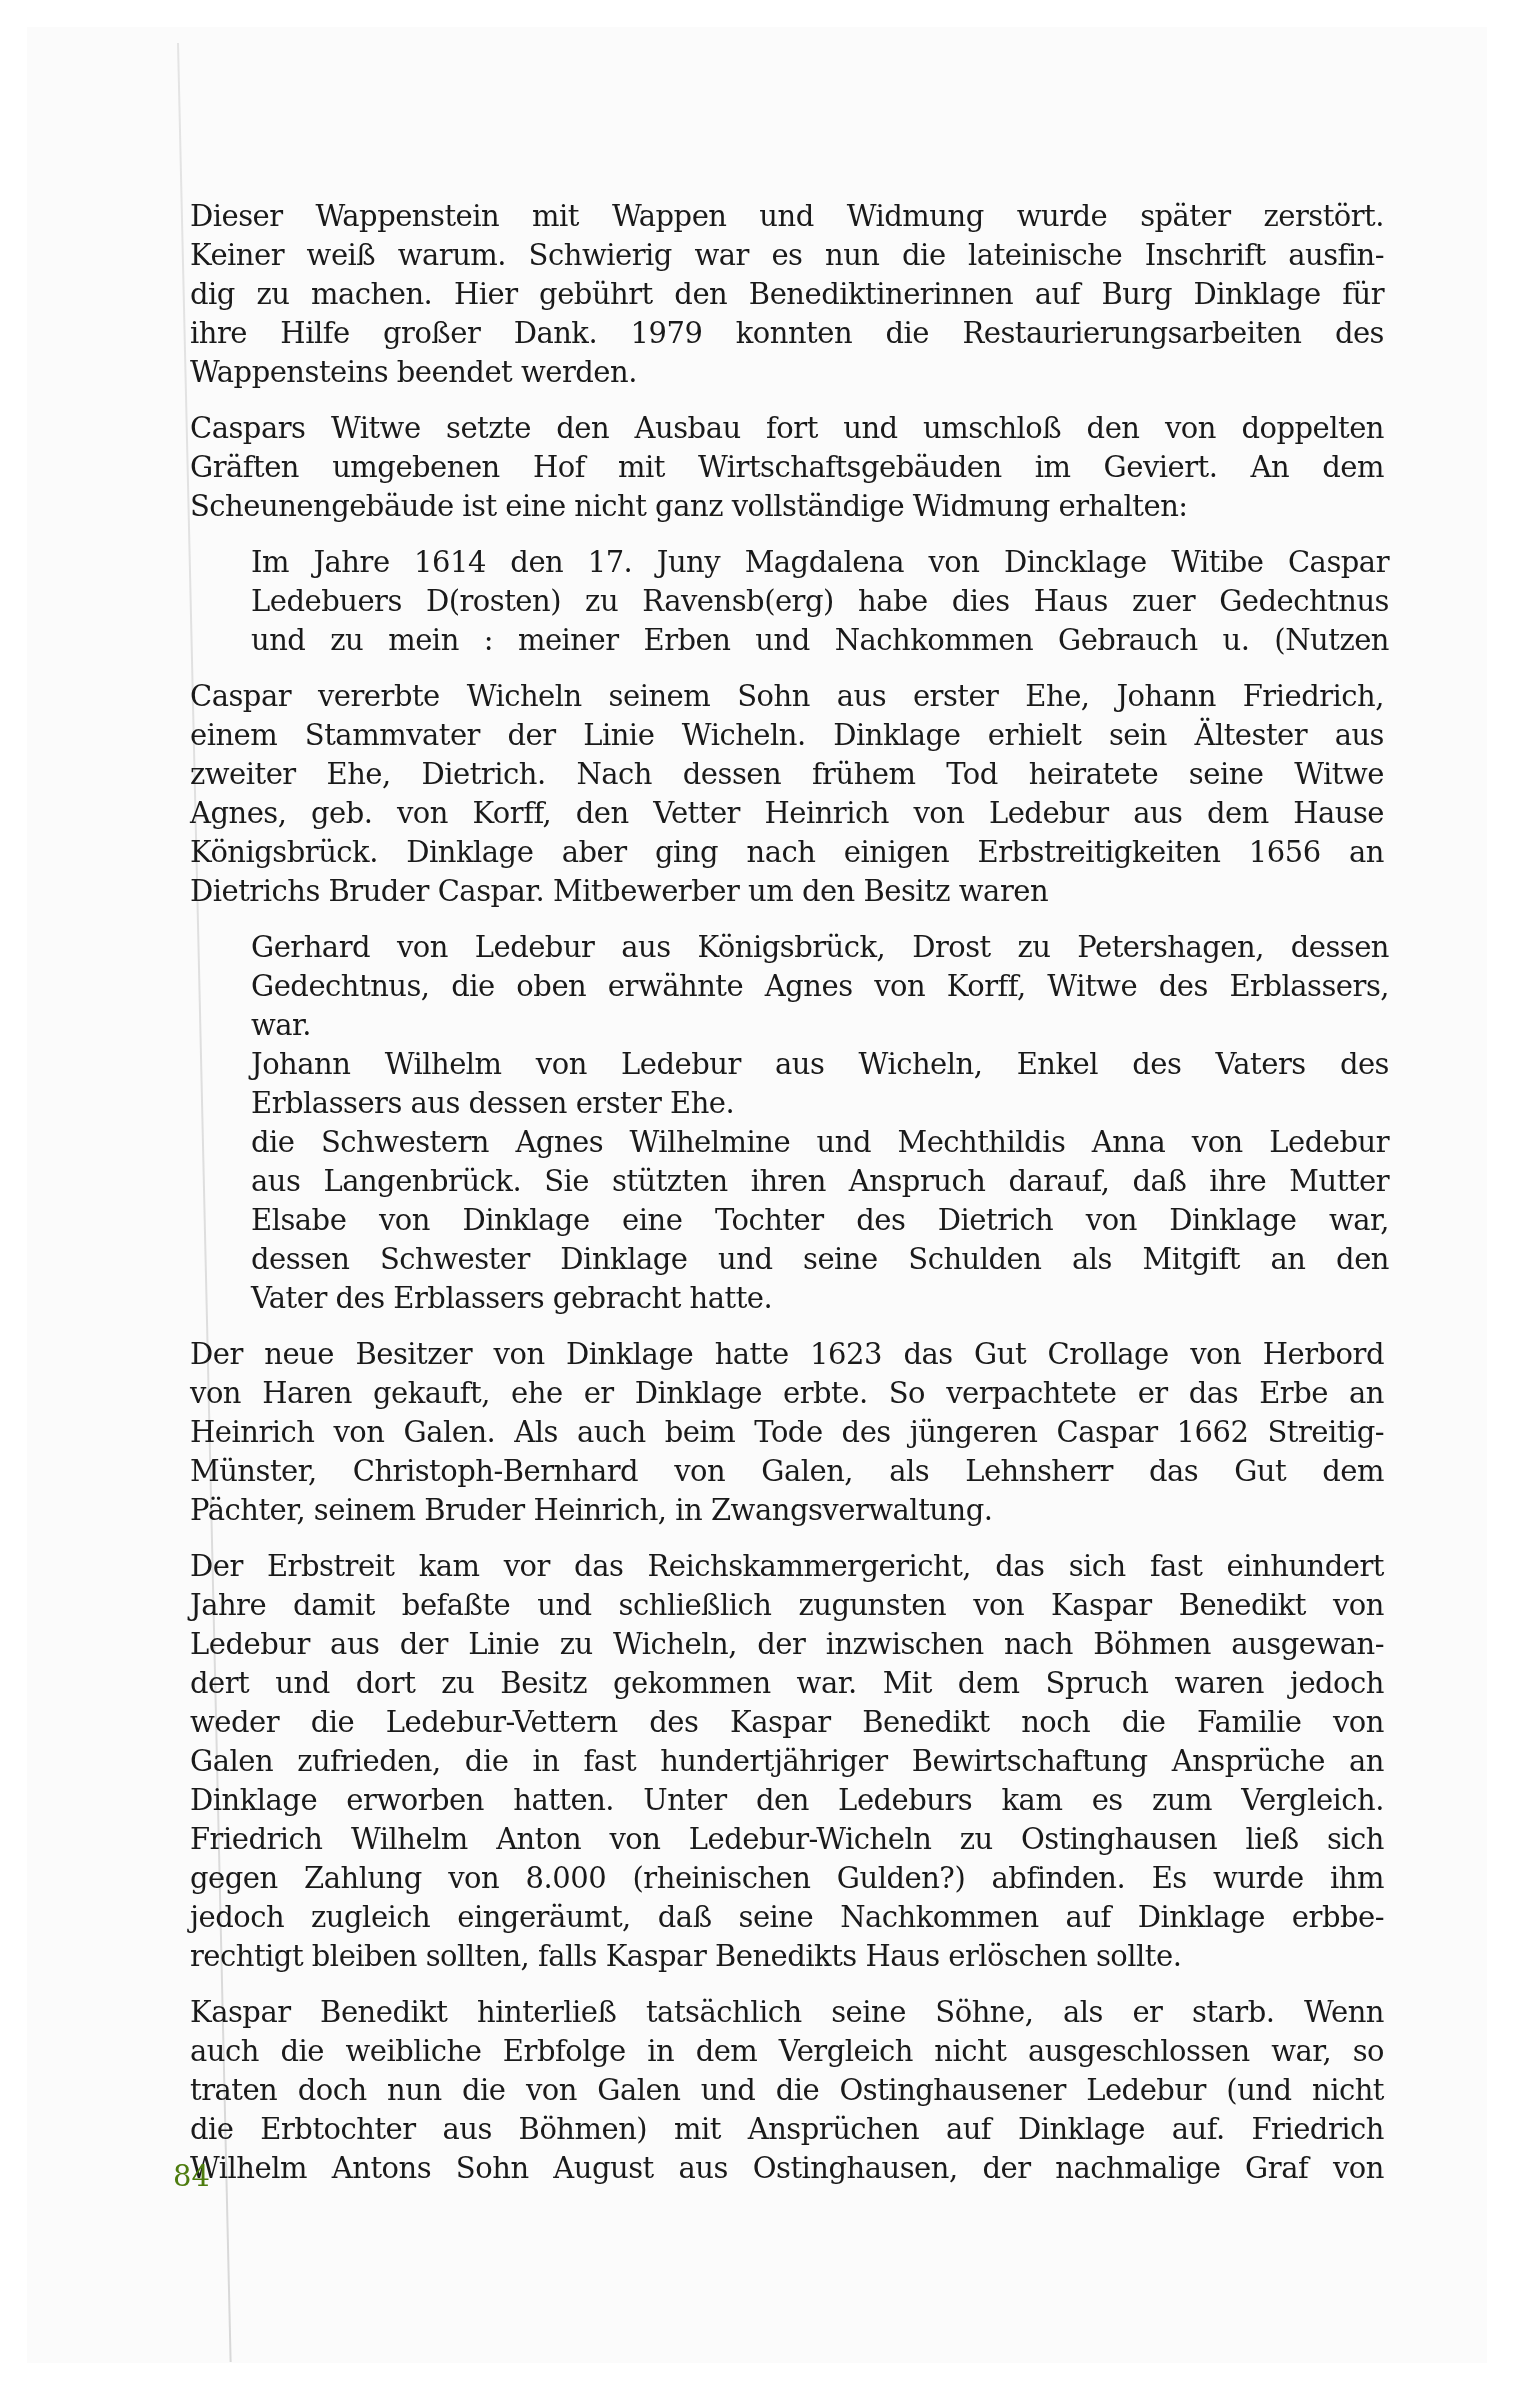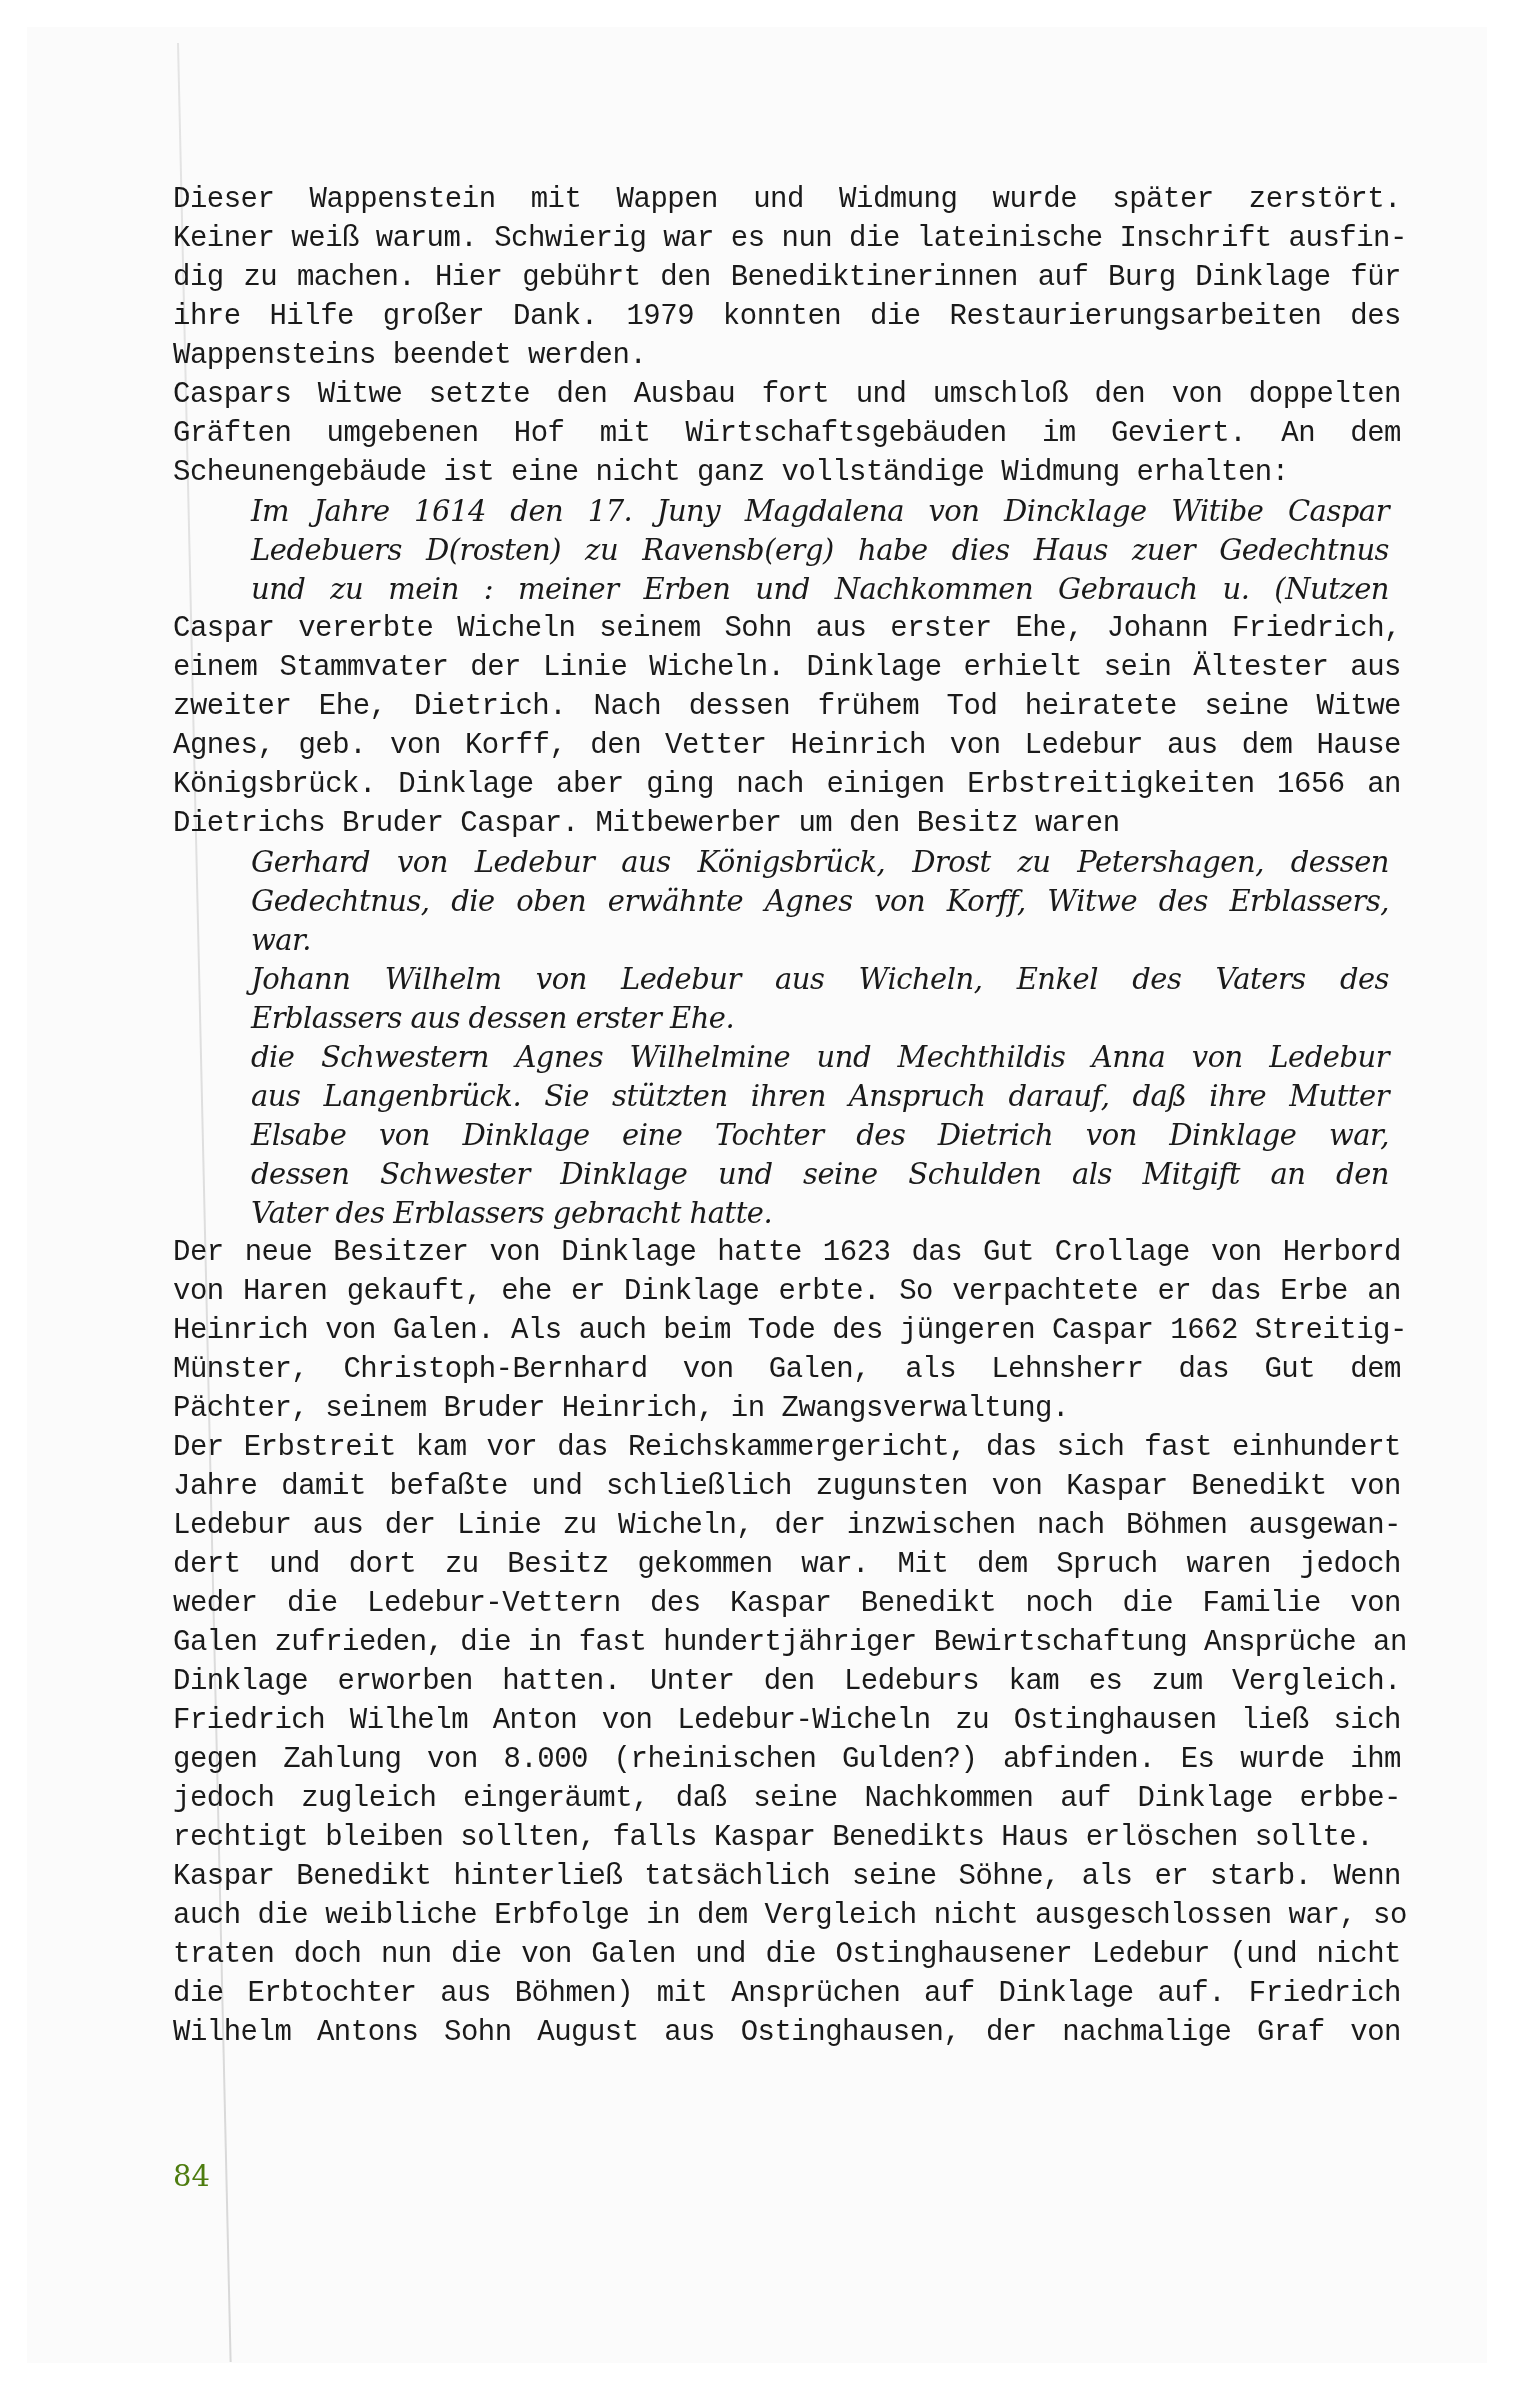--- a/index.html
+++ b/index.html
@@ -12,22 +12,22 @@
     position: absolute; left: 177px; top: 43px; width: 1.8px; height: 2319px;
     background: linear-gradient(to bottom, #e4e4e4, #d8d8d8);
     transform: skewX(1.3deg); transform-origin: top left;
   }
   .text {
     position: absolute; left: 173px; top: 180px; width: 1228px;
     font-family: "DejaVu Serif", serif;
     font-size: 29px; line-height: 39px; color: #1a1a1a;
     letter-spacing: -0.5px;
   }
-  .para { margin: 0; text-align: justify; font-family: Liberation Mono, monospace; }
-  .quote { margin: 0 12px 0 78px; text-align: justify; font-style: italic; }
+  .para { margin: 17px; text-align: justify; }
+  .quote { margin: 0 12px 0 78px; text-align: justify; }
   .line { display: block; text-align: justify; text-align-last: justify; white-space: nowrap; }
   .line.last { text-align-last: left; }
   .page-number {
     position: absolute; left: 173px; top: 2159px;
     font-family: "DejaVu Serif", serif; font-size: 29px; color: #4d7c0f;
   }
 </style>
 </head>
 <body>
 

